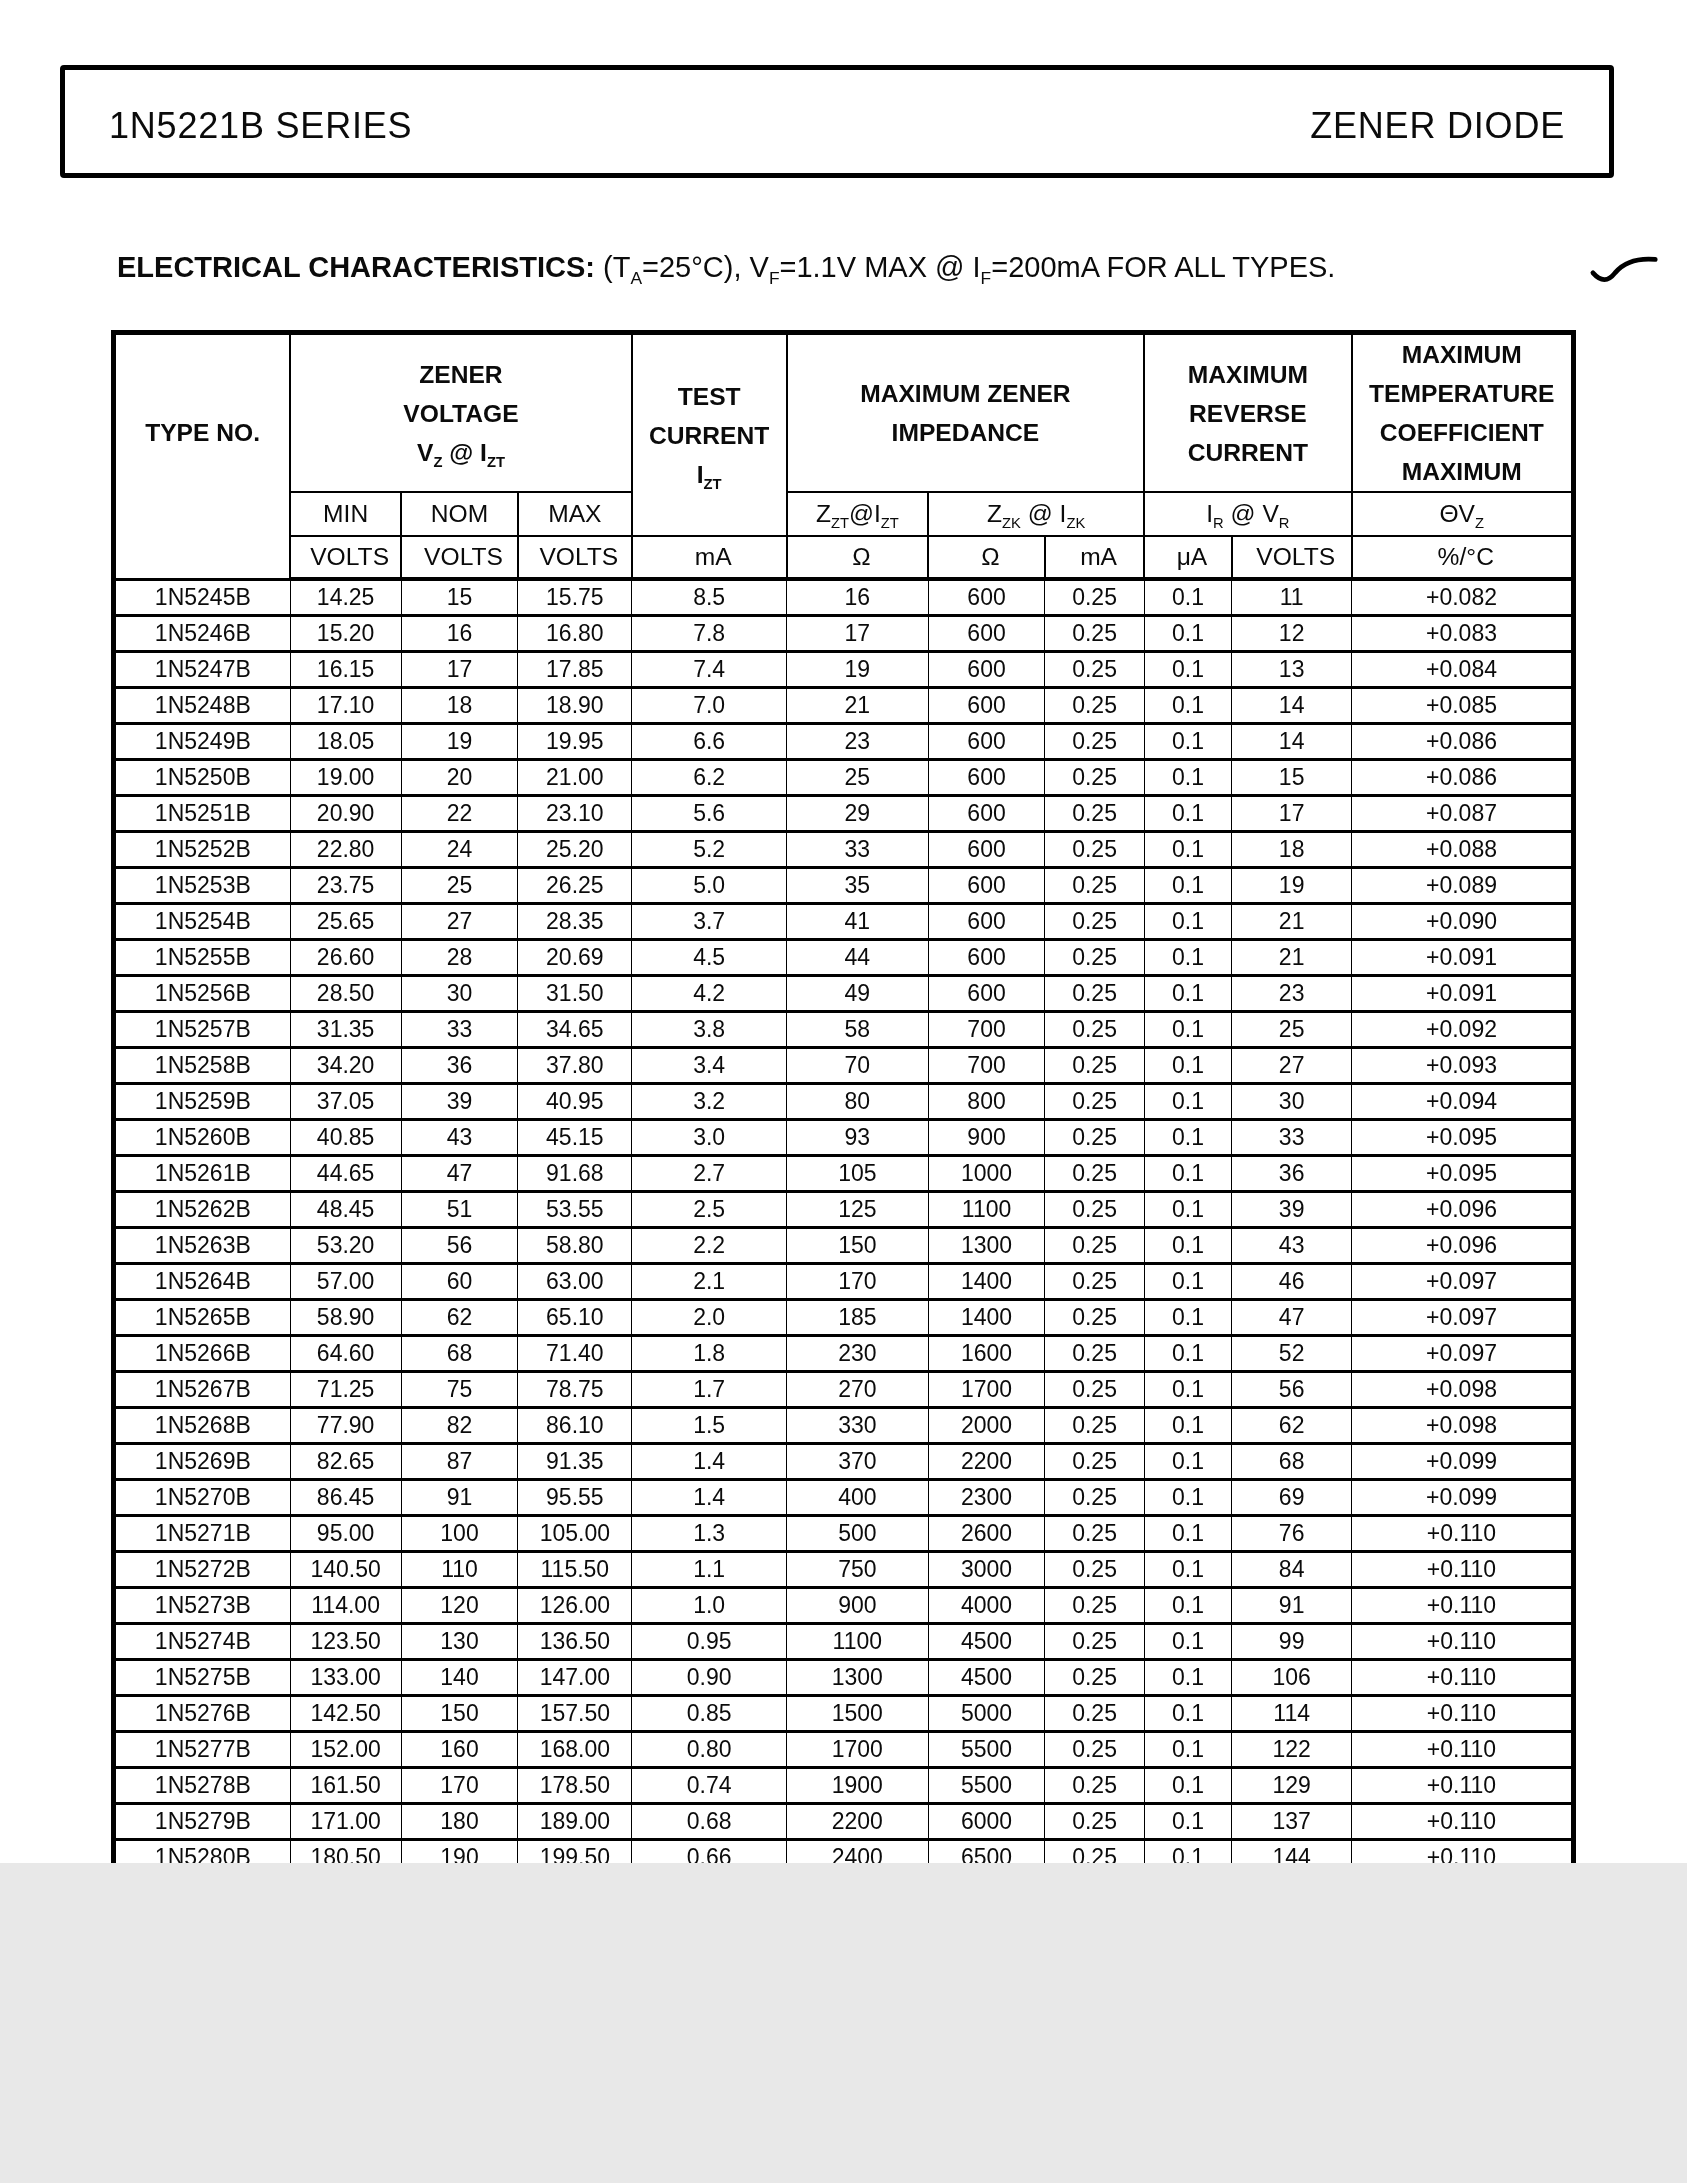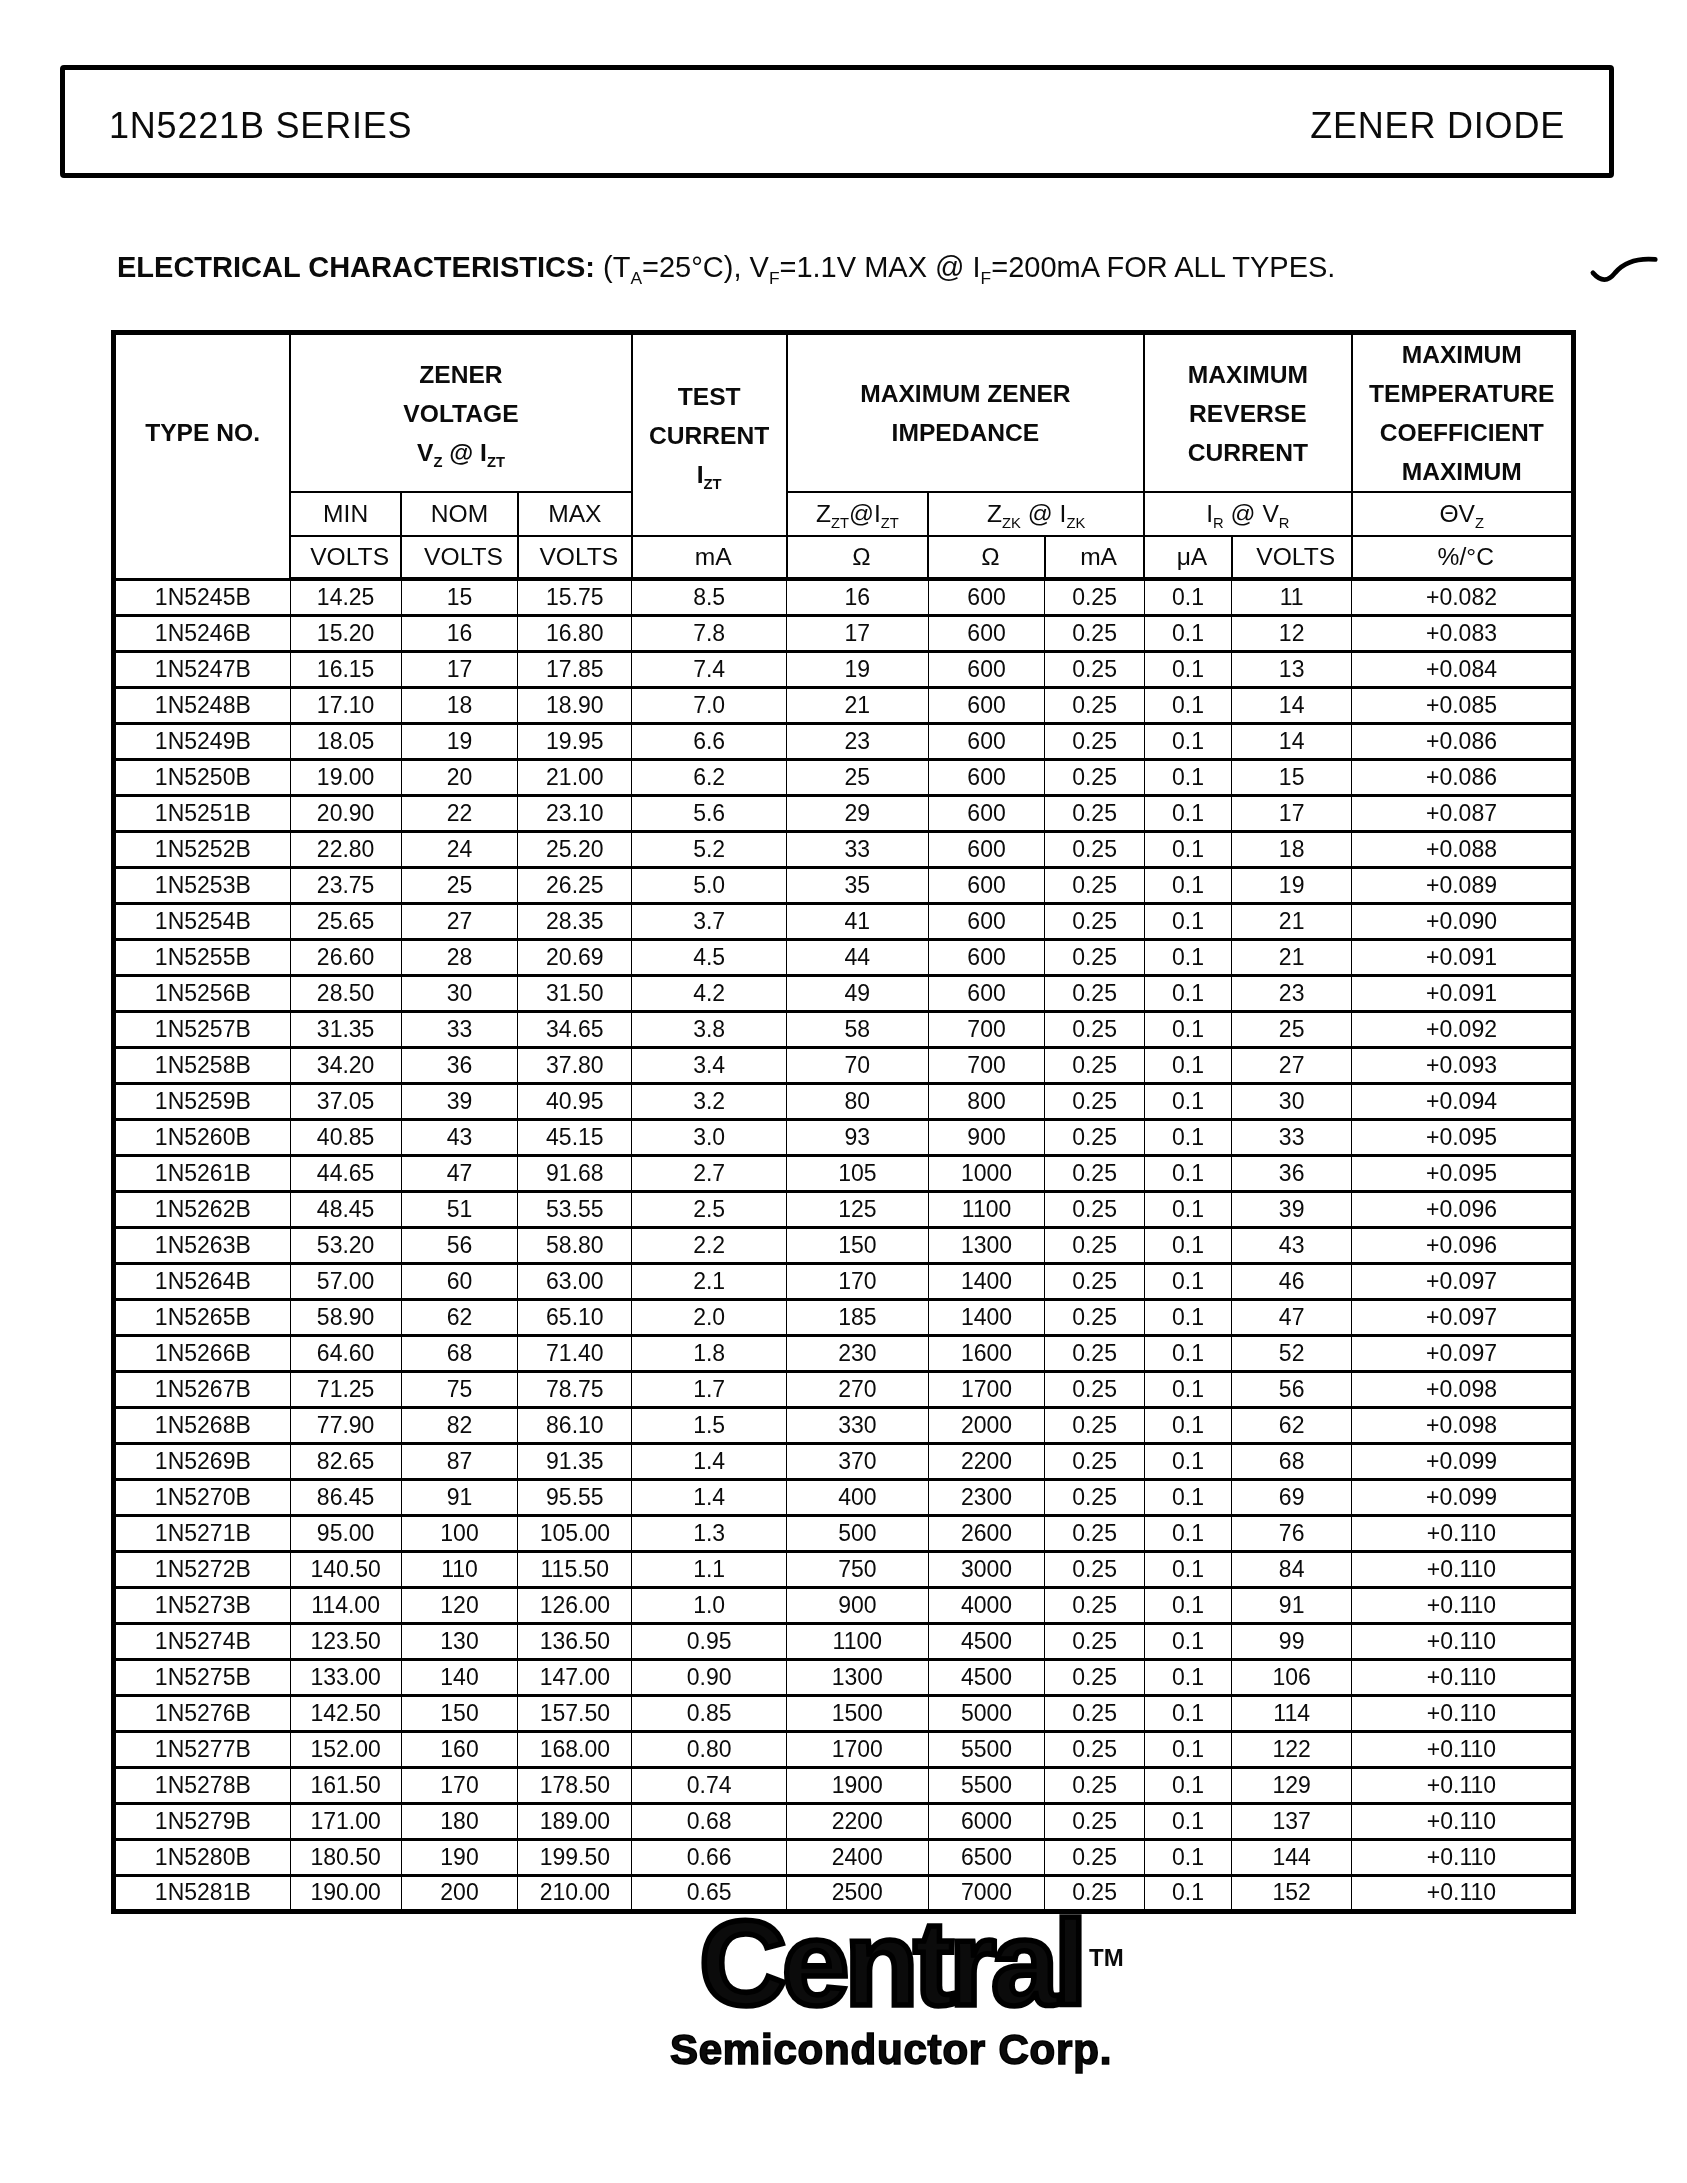--- a/index.html
+++ b/index.html
@@ -1,18 +1,18 @@
 <!DOCTYPE html>
 <html style="font-size:12.7px"><head>
 <meta charset="utf-8">
 <style>
   html,body{margin:0;padding:0;background:#e8e8e8;}
   .page{
     position:relative;
-    width:1687px;height:2183px;
+    width:1687px;height:1863px;
     background:#ffffff;
     font-family:"Liberation Sans",sans-serif;
     color:#0b0b0b;
     overflow:hidden;
   }
   
   .header-box{
     position:absolute;left:60px;top:65px;width:1554px;height:113px;
     border:5.6px solid #000;border-radius:4px;
     box-sizing:border-box;

